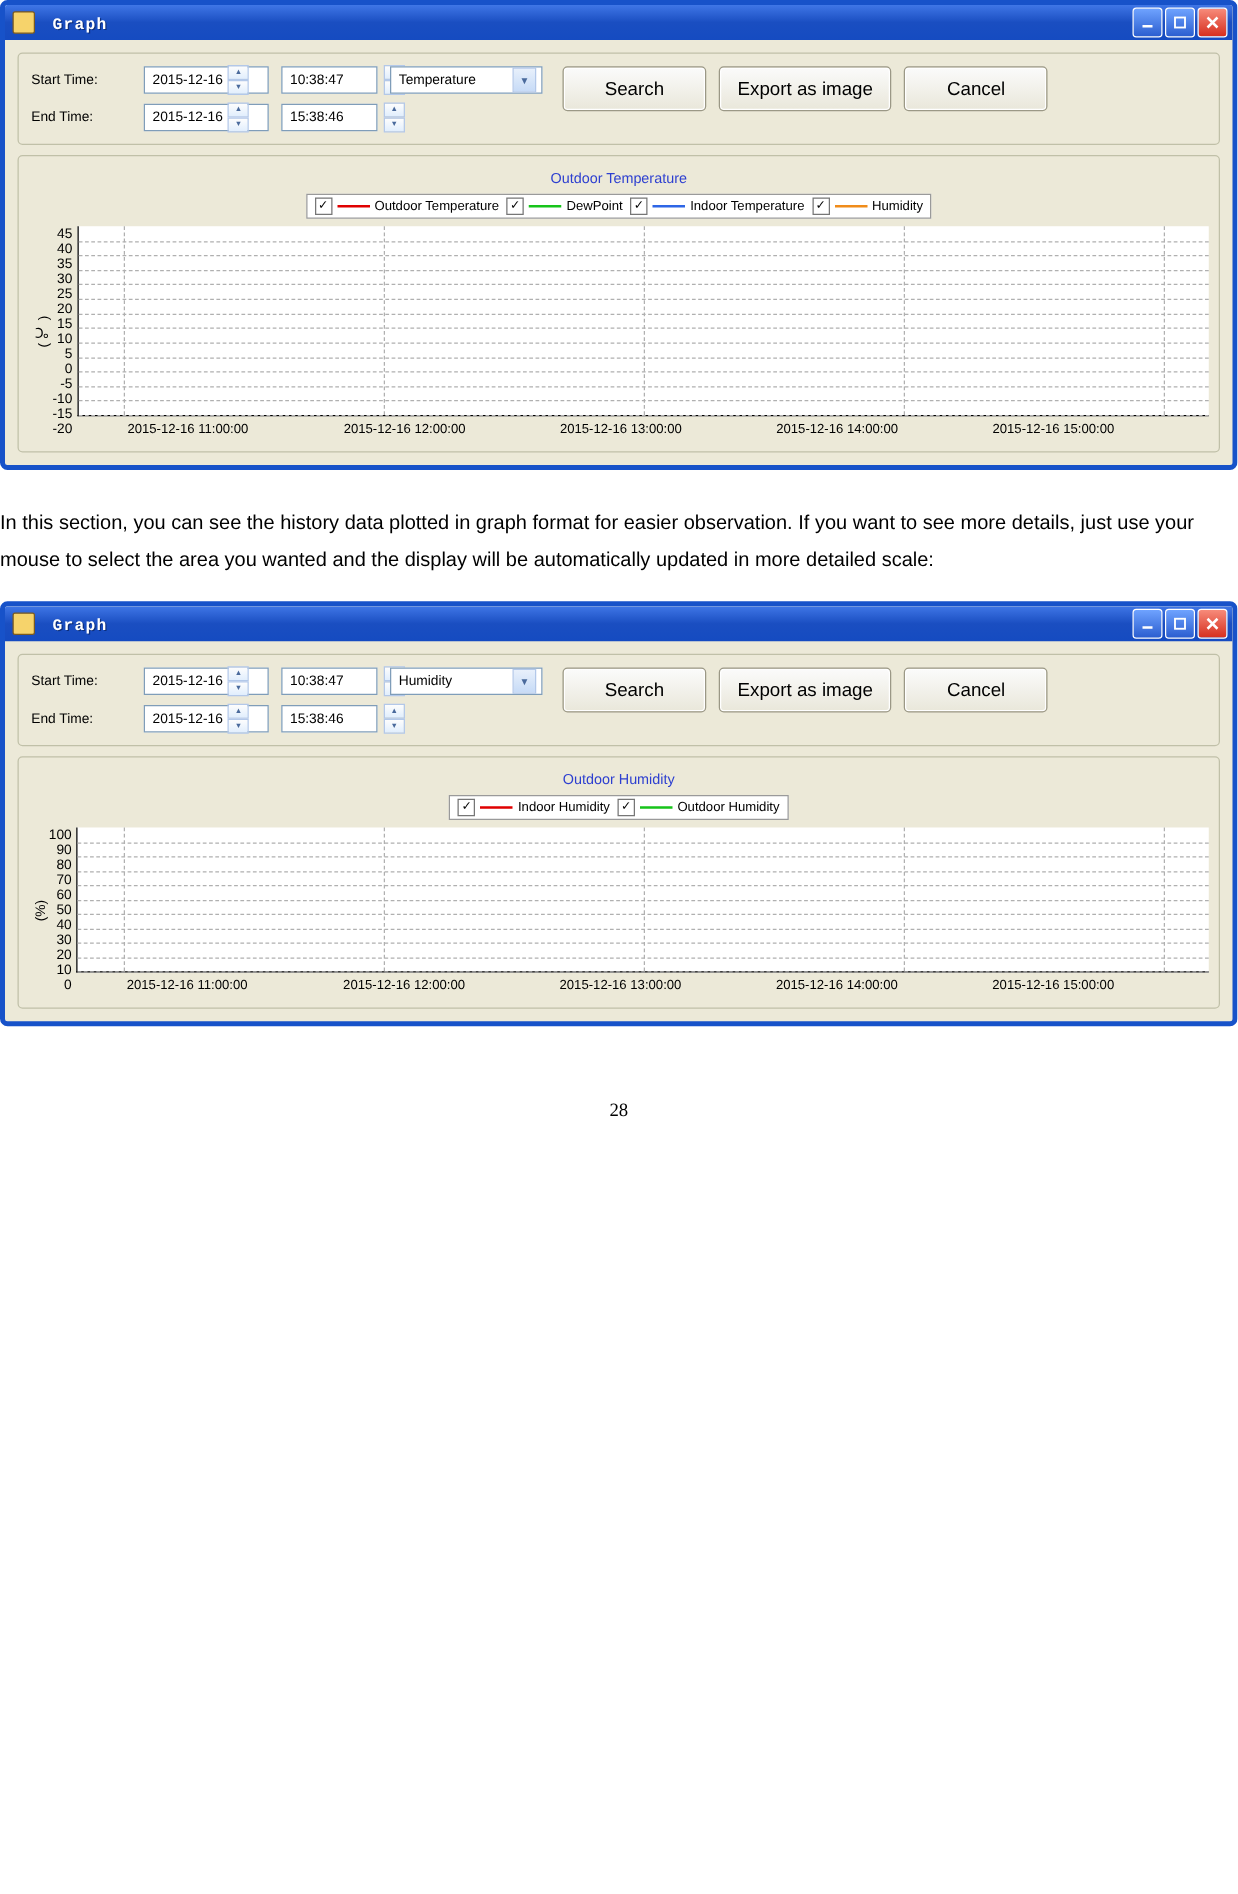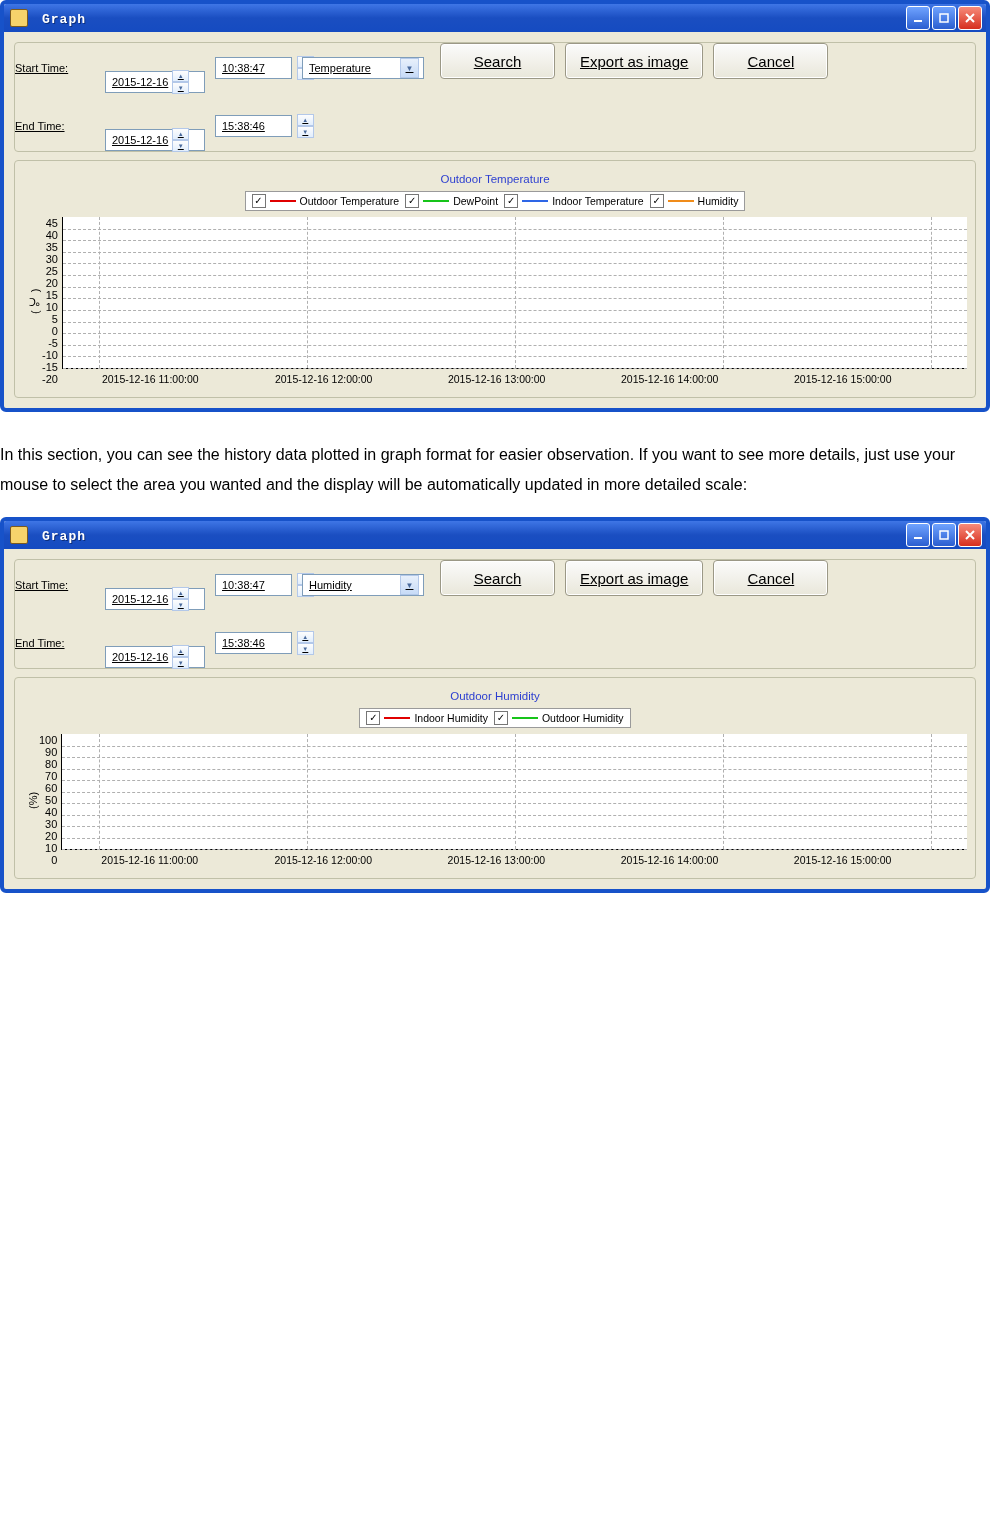--- a/index.html
+++ b/index.html
@@ -74,42 +74,42 @@
     color: #fff;
   }
   .tbtn svg { width: 12px; height: 12px; }
   .client {
     padding: 10px;
   }
   .panel {
     border: 1px solid #c0c0a8;
     border-radius: 4px;
     background: #ece9d8;
+    padding: 10px;
     margin-bottom: 8px;
-    text-decoration: underline;
   }
   .ctrl-row {
     display: flex;
     align-items: center;
     gap: 10px;
     margin-bottom: 8px;
   }
   .ctrl-label {
     width: 80px;
   }
   .date-input, .time-input, .combo-input {
     background: #fff;
     border: 1px solid #7f9db9;
     height: 20px;
     display: flex;
     align-items: center;
     padding: 0 4px 0 6px;
     position: relative;
   }
-  .date-input { width: 88px; margin-top: 28px; }
+  .date-input { width: 88px; }
   .time-input { width: 65px; gap: 28px; }
   .combo-input { width: 110px; justify-content: space-between; }
   .spin { display: inline-flex; flex-direction: column; margin-left: 4px; }
   .spin-btn {
     width: 15px;
     height: 10px;
     background: linear-gradient(#fdfdfd, #e1eefd);
     border: 1px solid #b3c8e9;
     font-size: 6px;
     line-height: 6px;
@@ -530,13 +530,14 @@
                 <span class="xtick">2015-12-16 12:00:00</span>
                 <span class="xtick">2015-12-16 13:00:00</span>
                 <span class="xtick">2015-12-16 14:00:00</span>
                 <span class="xtick">2015-12-16 15:00:00</span>
               </div>
         </div>
       </div>
     </div>
   </div>
 </div>
+    <div class="pnum">28</div>
   </div>
 
 </body></html>

